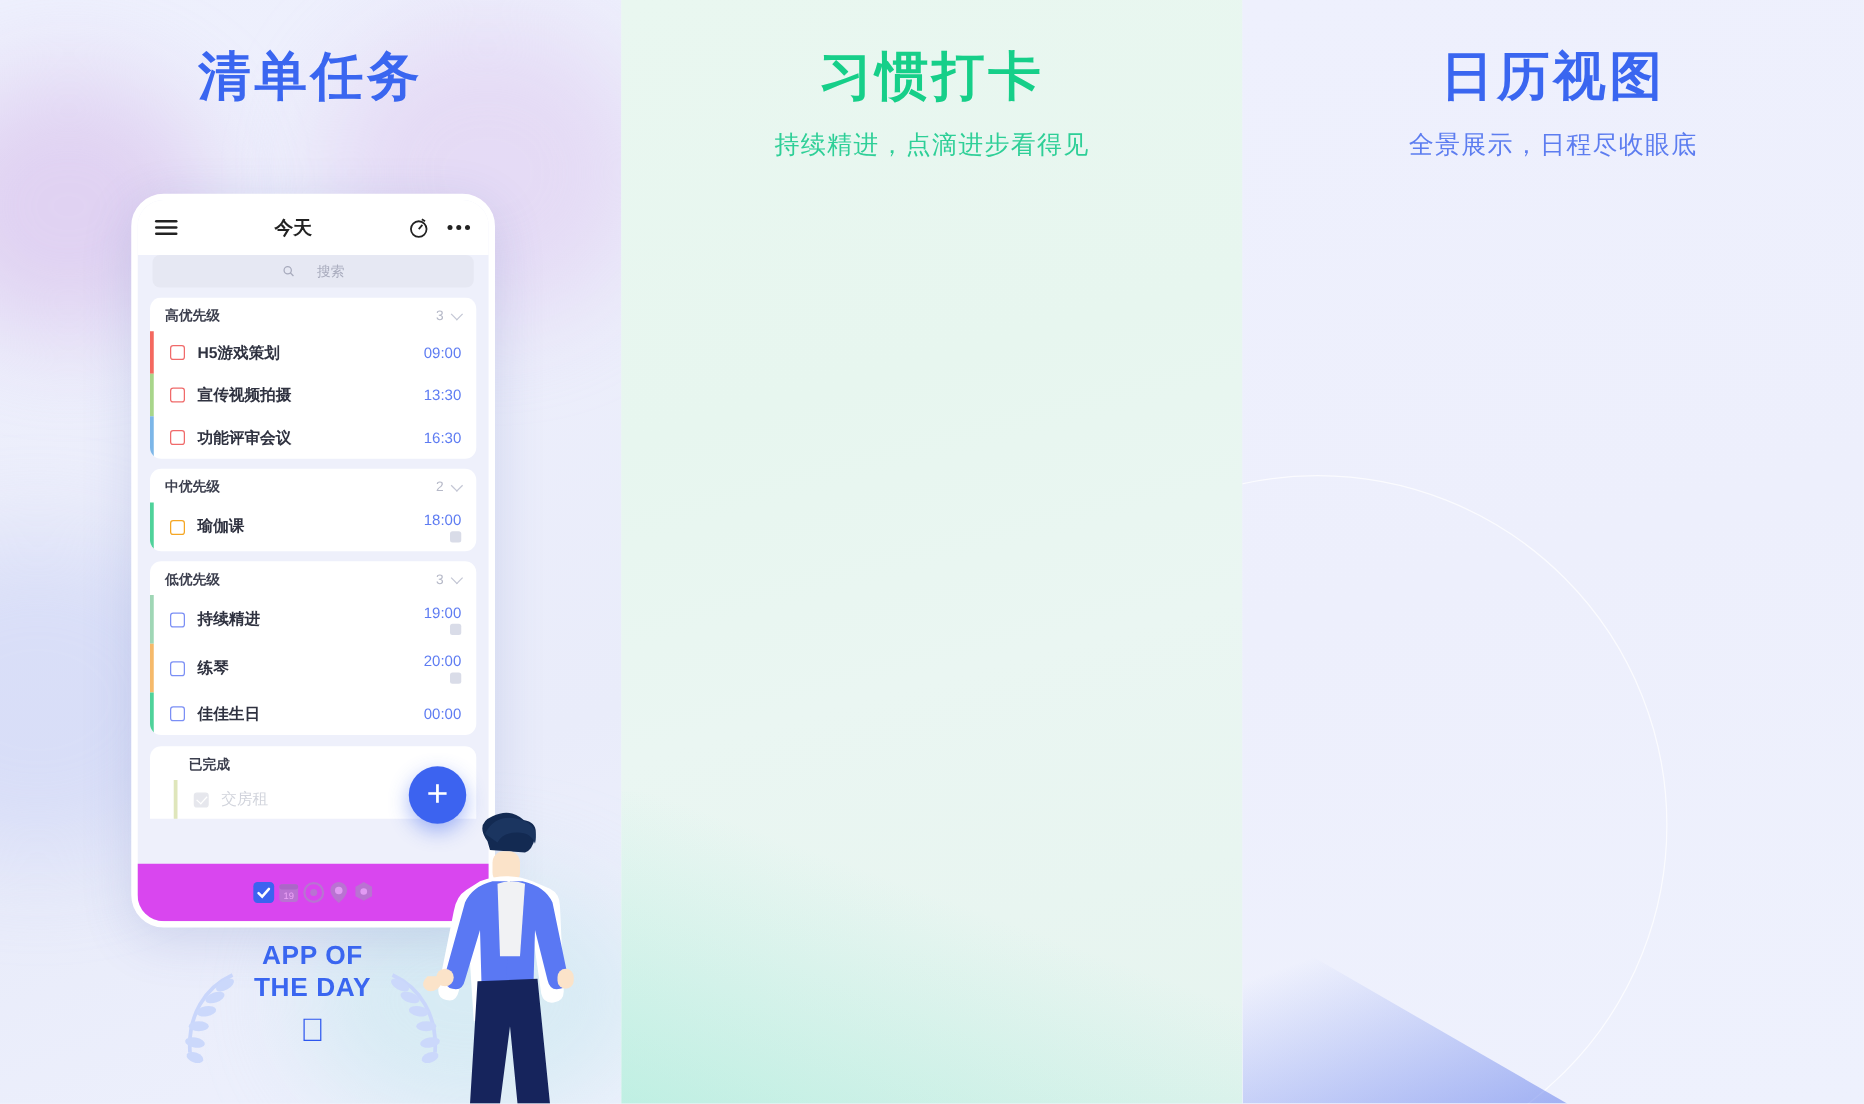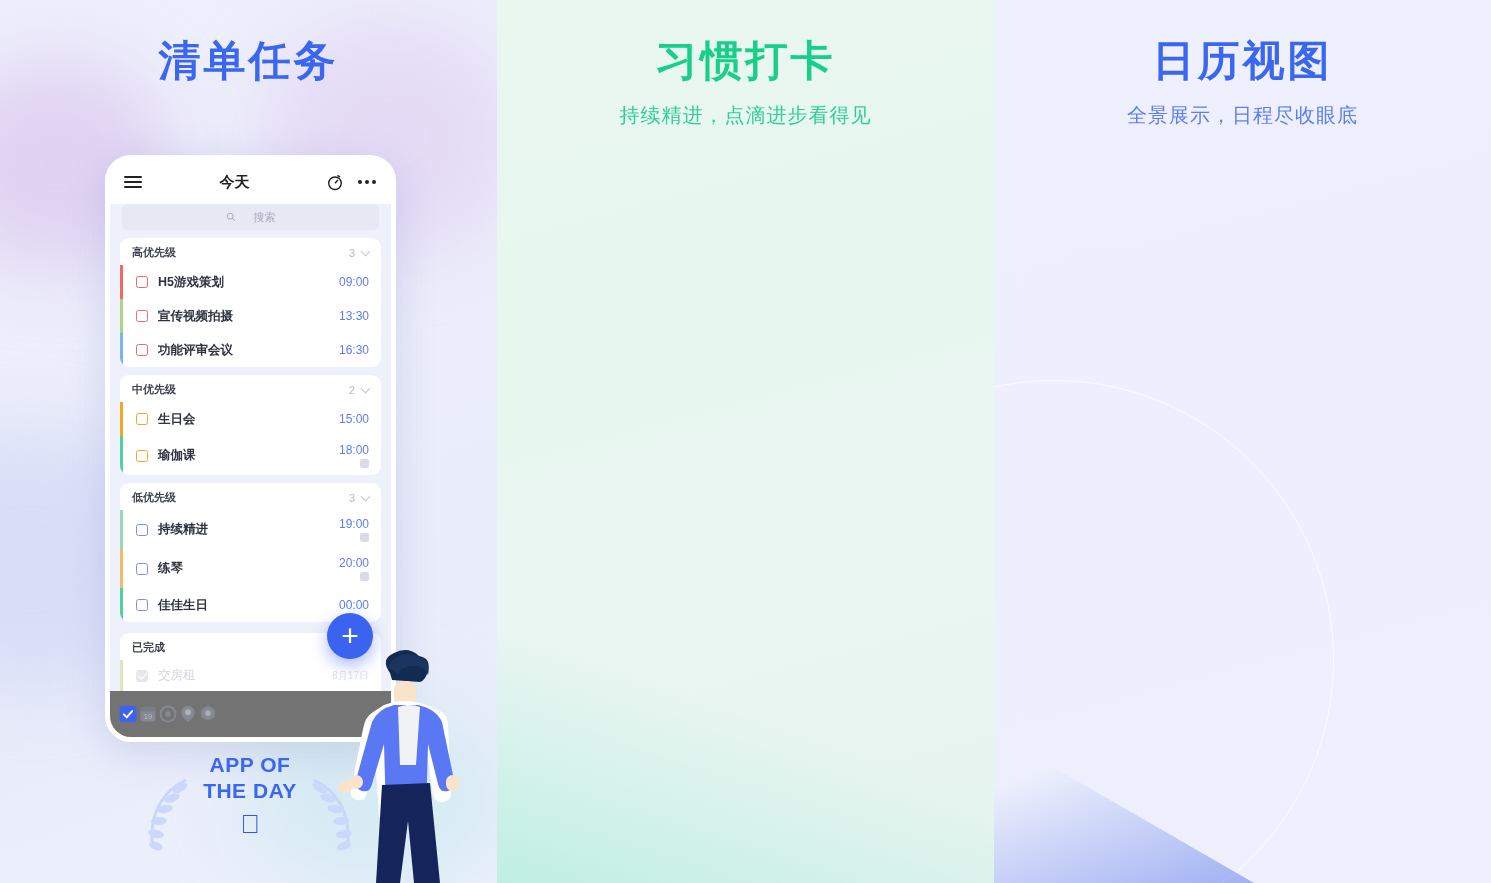--- a/index.html
+++ b/index.html
@@ -67,29 +67,29 @@
   .task .bar { position:absolute; left:0; top:0; bottom:0; width:3px; }
   .cbx { width:12px; height:12px; border:1.6px solid #f06a6a; border-radius:2.5px;
          margin-right:10px; margin-left:4px; flex:none; }
   .cbx.y { border-color:#f5a623; }
   .cbx.b { border-color:#7b8ff5; }
   .tname { flex:1; font-size:12.5px; font-weight:bold; color:#2f3240; }
   .ttime { text-align:right; }
   .ttime .tt { font-size:12px; color:#5e7cf2; display:block;padding-left:36px; }
   .bell { display:block; margin-left:auto; width:9px; height:9px; border-radius:2px;
           background:#d9dce8; margin-top:2px; }
-  .done-grp { background:#fff; border-radius:9px 9px 0 0; }
+  .done-grp { background:#fff; border-radius:9px 9px 0 0;padding-left:19px; }
   .done-task { display:flex; align-items:center; padding:7px 12px; opacity:.45; position:relative; }
   .cbx.done { background:#c9ccd8; border-color:#c9ccd8; position:relative; }
   .cbx.done:after{ content:""; position:absolute; left:3px; top:0.5px; width:4px; height:7px;
      border-right:1.6px solid #fff; border-bottom:1.6px solid #fff; transform:rotate(42deg); }
   .dname { flex:1; font-size:12.5px; color:#9aa0b2; }
   .dtime { font-size:10px; color:#b0b5c6; }
-  .p1-tabs { height:46px; background:#737373; display:flex; align-items:center;
-             justify-content:flex-start; padding:0 8px; }
+  .p1-tabs { height:46px; background:#d946ef; display:flex; align-items:center;
+             justify-content:center; padding:0 8px;margin-top:36px; }
   .tabico { width:20px; height:20px; opacity:.5; }
   .tabico.active { opacity:1; }
   .fab { position:absolute; border-radius:50%; display:flex; align-items:center;
          justify-content:center; color:#fff; font-weight:300; }
   .fab1 { width:46px; height:46px; right:18px; bottom:78px; background:#3c63f0;
           box-shadow:0 6px 16px rgba(60,99,240,.45); font-size:30px; line-height:1; }
 
   
   .aotd { position:absolute; left:150px; top:752px; width:200px; text-align:center; }
   .aotd .txt { font-size:21px; font-weight:bold; color:#3a66f0; line-height:1.25; letter-spacing:.5px; }
@@ -174,28 +174,20 @@
                 <span class="ttime">
                   <span class="tt">16:30</span>
                 </span>
               </div>
             </div>
             <div class="group">
               <div class="grp-head">
                 <span class="gname">中优先级</span>
                 <span class="gcount">2</span>
                 <span class="chev"></span>
-              </div>
-              <div class="task">
-                <span class="bar" style="background: rgb(245, 166, 35);"></span>
-                <span class="cbx y"></span>
-                <span class="tname">生日会</span>
-                <span class="ttime">
-                  <span class="tt">15:00</span>
-                </span>
               </div>
               <div class="task">
                 <span class="bar" style="background: rgb(79, 210, 154);"></span>
                 <span class="cbx y"></span>
                 <span class="tname">瑜伽课</span>
                 <span class="ttime">
                   <span class="tt">18:00</span>
                   <span class="bell"></span>
                 </span>
               </div>

